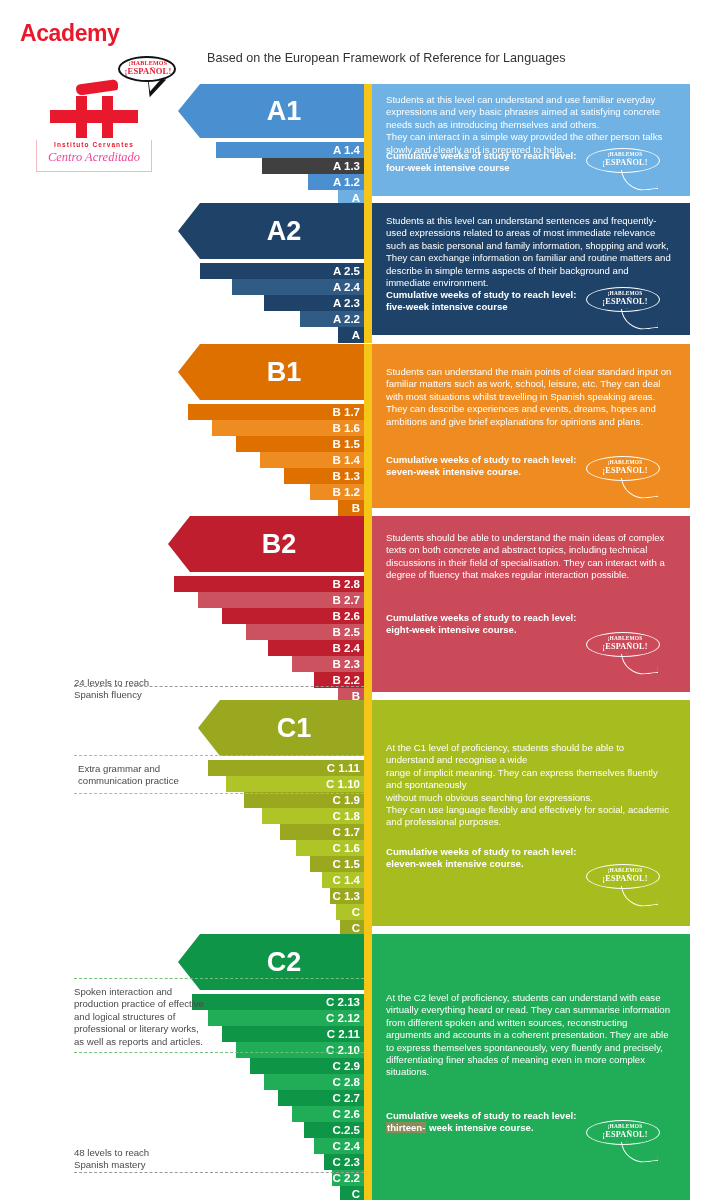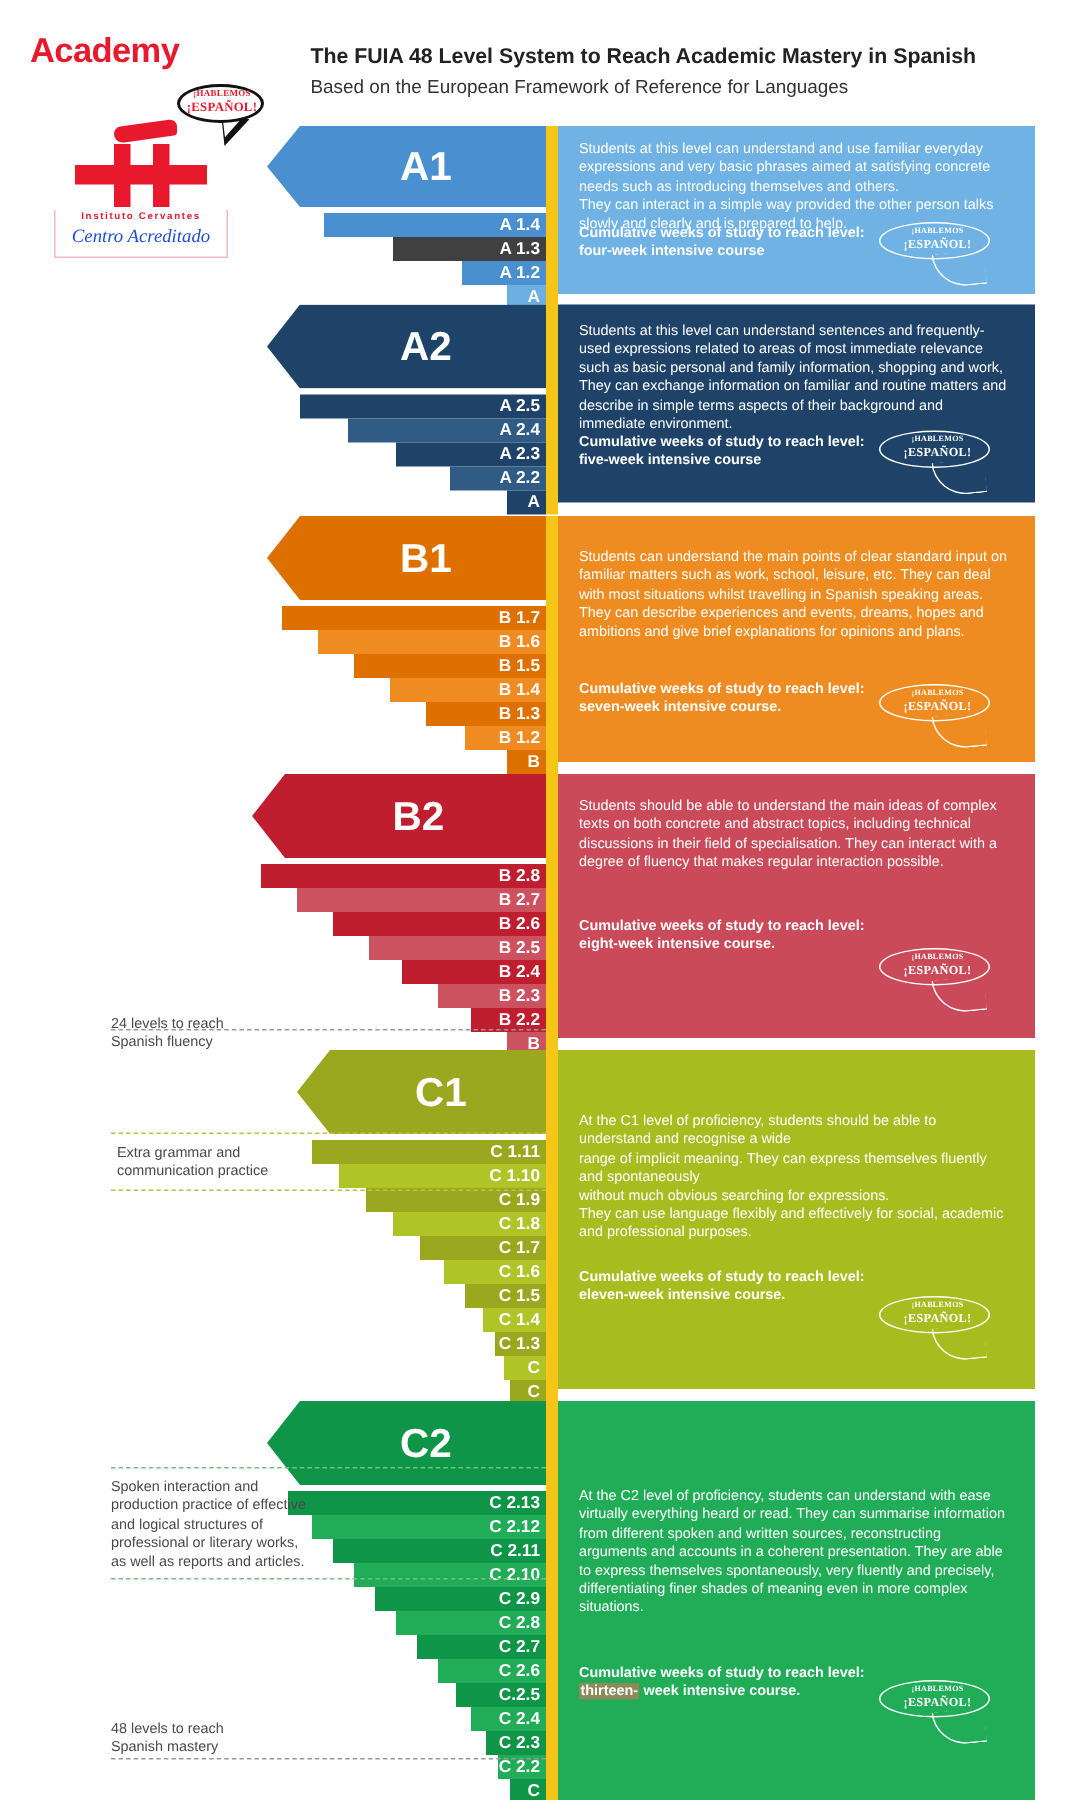--- a/index.html
+++ b/index.html
@@ -39,21 +39,21 @@
   .cerv-tilde{position:absolute;left:48px;top:0px;width:42px;height:11px;background:#E8192C;
      border-radius:6px 8px 3px 10px;transform:skewY(-8deg);}
   .cerv-barv1{position:absolute;left:48px;top:14px;width:11px;height:42px;background:#E8192C;}
   .cerv-barv2{position:absolute;left:74px;top:14px;width:11px;height:42px;background:#E8192C;}
   .cerv-barh{position:absolute;left:22px;top:28px;width:88px;height:13px;background:#E8192C;}
   .cerv-box{position:absolute;left:8px;top:58px;width:116px;height:32px;
      border:1px solid #F2B9BE;border-top:none;box-sizing:border-box;}
   .cerv-t1{position:absolute;left:0;top:59px;width:132px;text-align:center;
      color:#E8192C;font-size:6.5px;font-weight:bold;letter-spacing:1.1px;}
   .cerv-t2{position:absolute;left:0;top:68px;width:132px;text-align:center;
-     color:#1d4ed8;font-size:12.5px;font-style:italic;font-family:"Liberation Serif",serif;}
+     color:#ec4899;font-size:12.5px;font-style:italic;font-family:"Liberation Serif",serif;}
 
   .title{position:absolute;left:207px;top:30px;width:500px;
      font-size:14.2px;font-weight:bold;color:#222;line-height:17px;}
   .subtitle{position:absolute;left:207px;top:50px;width:500px;
      font-size:12.6px;color:#333;line-height:16px;}
 
   
   .block{position:absolute;left:0;width:718px;}
   .rpanel{position:absolute;left:372px;top:0;width:318px;}
   .divider{position:absolute;left:364px;top:0;width:8px;background:#F5C518;}
@@ -112,21 +112,20 @@
     <div class="cervantes">
       <div class="cerv-tilde"></div>
       <div class="cerv-barv1"></div>
       <div class="cerv-barv2"></div>
       <div class="cerv-barh"></div>
       <div class="cerv-box"></div>
       <div class="cerv-t1">Instituto  Cervantes</div>
       <div class="cerv-t2">Centro Acreditado</div>
     </div>
 
-    <div class="title">The FUIA 48 Level System to Reach Academic Mastery in Spanish</div>
     <div class="subtitle">Based on the European Framework of Reference for Languages</div>
   </div>
 
   <div id="levels-root">
       <div class="block" style="top: 84px; height: 122px;">
         <div class="arrow" style="left: 178px; top: 0px; width: 186px; height: 54px; background: rgb(74, 144, 208); clip-path: polygon(22px 0px, 100% 0px, 100% 100%, 22px 100%, 0px 50%); font-size: 27px;">
           <span class="lbl">A1</span>
         </div>
         <div class="steps">
           <div class="step" style="left: 216px; top: 58px; width: 148px; background: rgb(74, 144, 208);">

